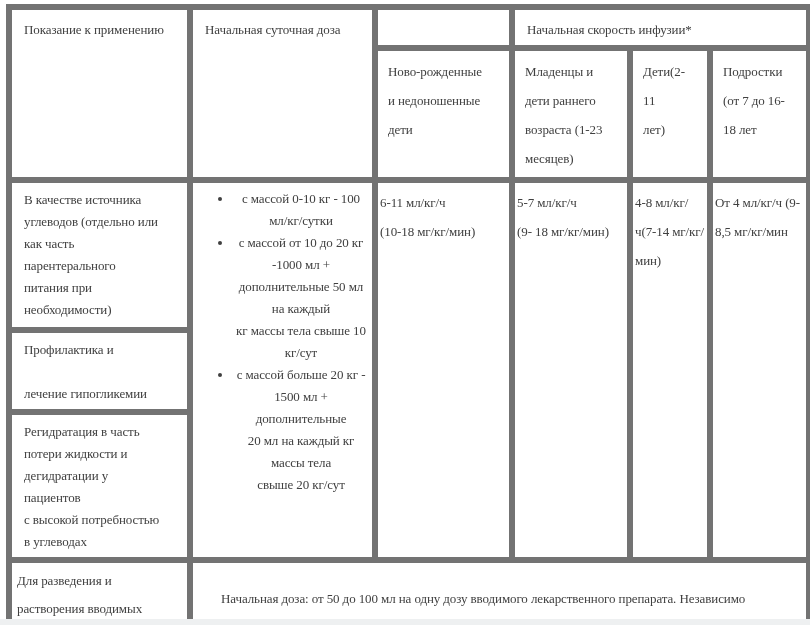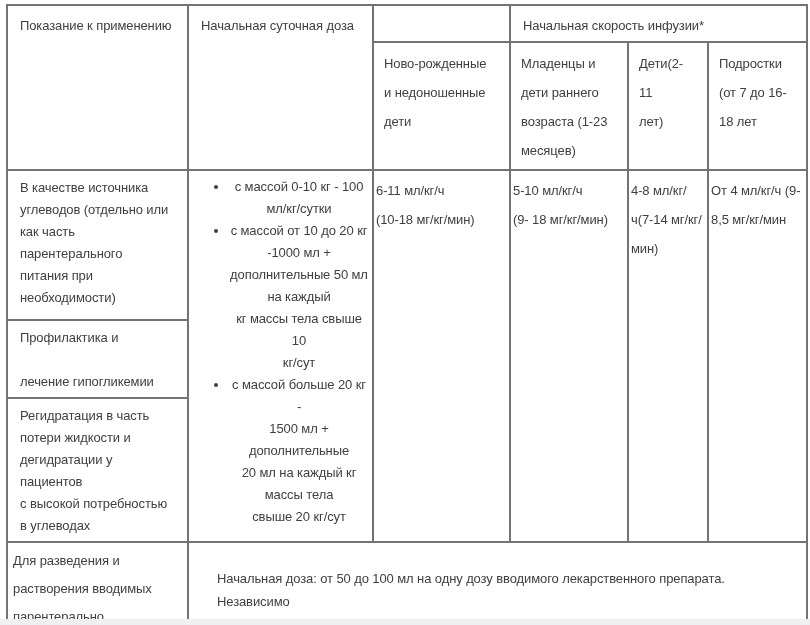--- a/index.html
+++ b/index.html
@@ -15,25 +15,26 @@
   }
   table.dose-table {
     border-collapse: collapse;
     table-layout: fixed;
     width: 800px;
     margin: 4px 0 0 6px;
     font-size: 13px;
     letter-spacing: -0.1px;
   }
   .dose-table td {
-    border: 2px solid #737373;
+    border: 6px solid #737373;
     vertical-align: top;
     padding: 6px 6px 4px 12px;
     line-height: 22px;
     overflow: hidden;
+    font-family: Liberation Serif, serif;
   }
   
   .txt { white-space: pre-line; }
 
   tr.rh1 { height: 35px; }
   tr.rh2 { height: 96px; }
   tr.rb1 { height: 150px; }
   tr.rb2 { height: 74px; }
   tr.rb3 { height: 137px; }
   tr.rb4 { height: 116px; }
@@ -121,21 +122,21 @@
             <li>с массой больше 20 кг -
 1500 мл +
 дополнительные
 20 мл на каждый кг
 массы тела
 свыше 20 кг/сут</li>
           </ul>
         </td>
       <td class="rate-cell txt" rowspan="3">6-11 мл/кг/ч
 (10-18 мг/кг/мин)</td>
-      <td class="rate-cell txt" rowspan="3">5-10 мл/кг/ч
+      <td class="rate-cell txt" rowspan="3">5-7 мл/кг/ч
 (9- 18 мг/кг/мин)</td>
       <td class="rate-cell txt" rowspan="3">4-8 мл/кг/
 ч(7-14 мг/кг/
 мин)</td>
       <td class="rate-cell txt" rowspan="3">От 4 мл/кг/ч (9-
 8,5 мг/кг/мин</td>
     </tr>
     <tr class="rb2">
       <td class="c1 txt">Профилактика и
 

